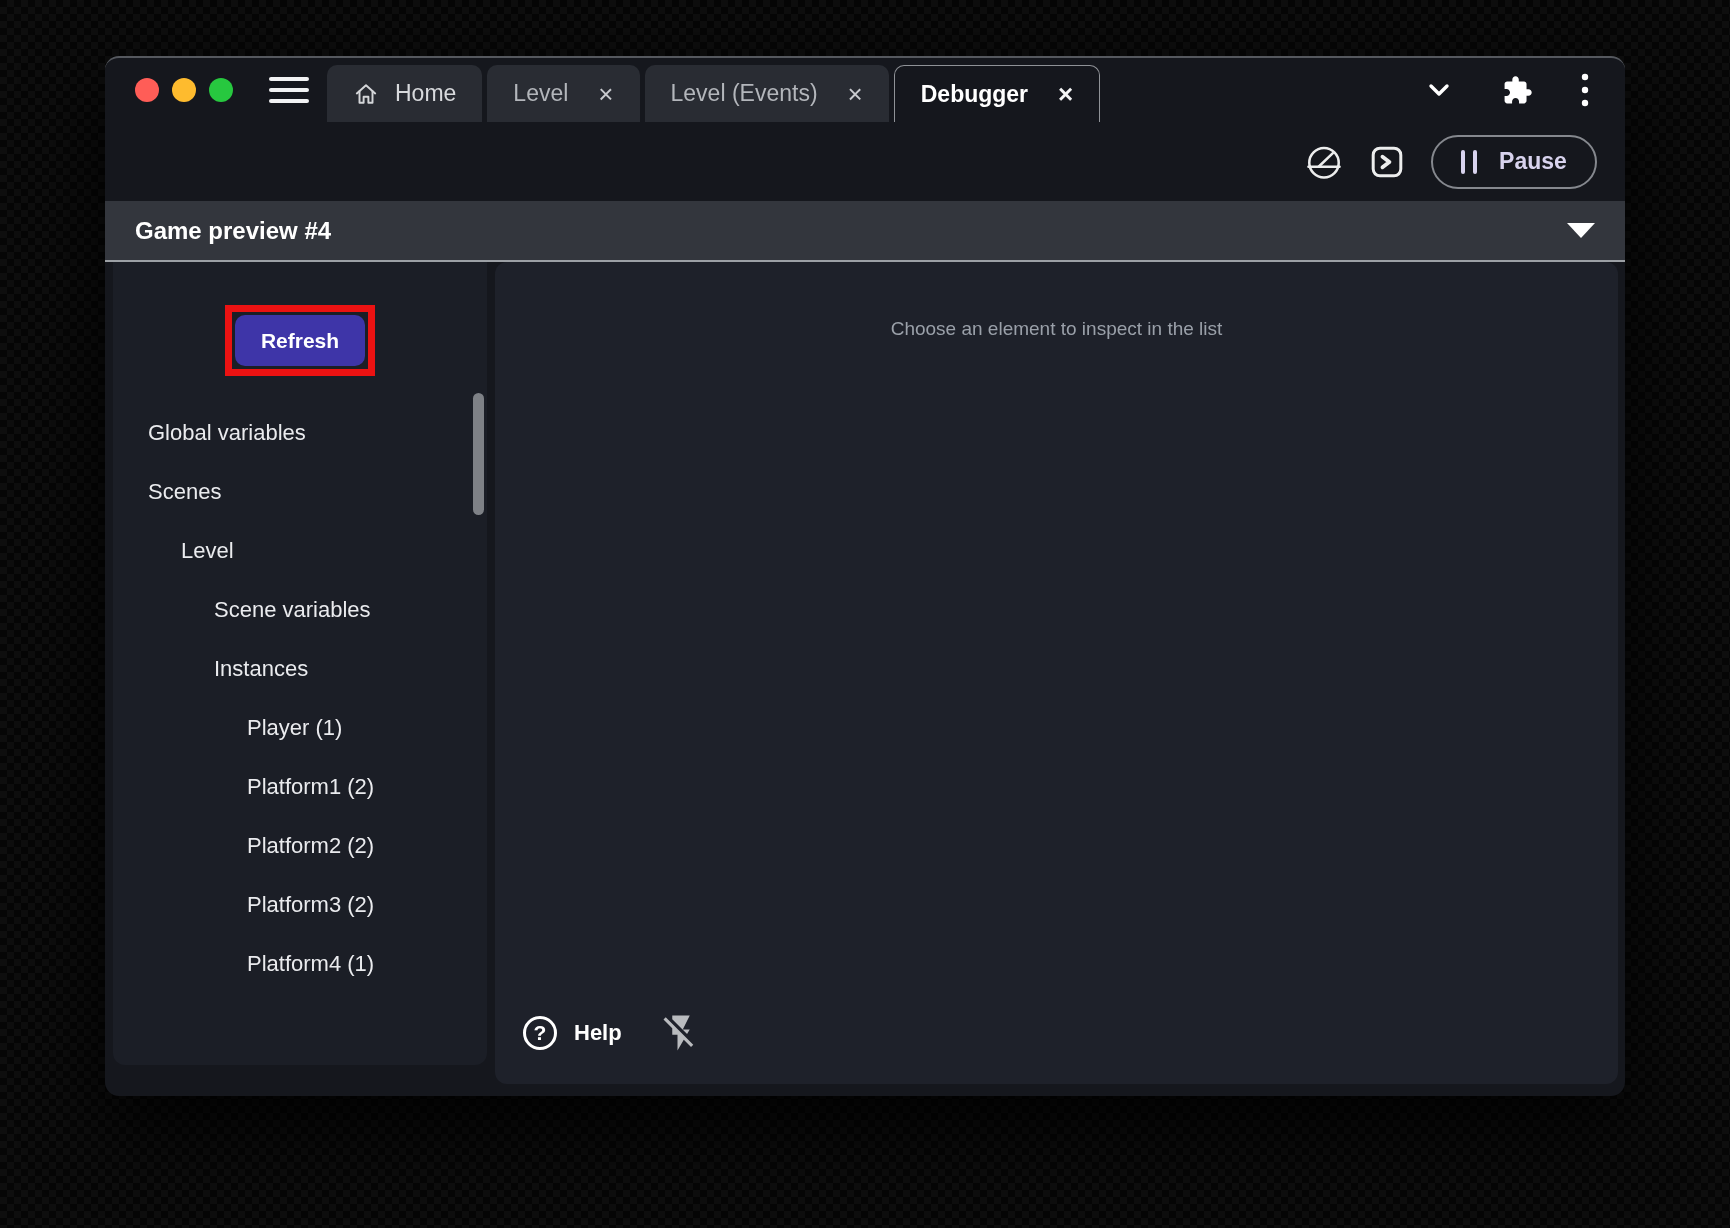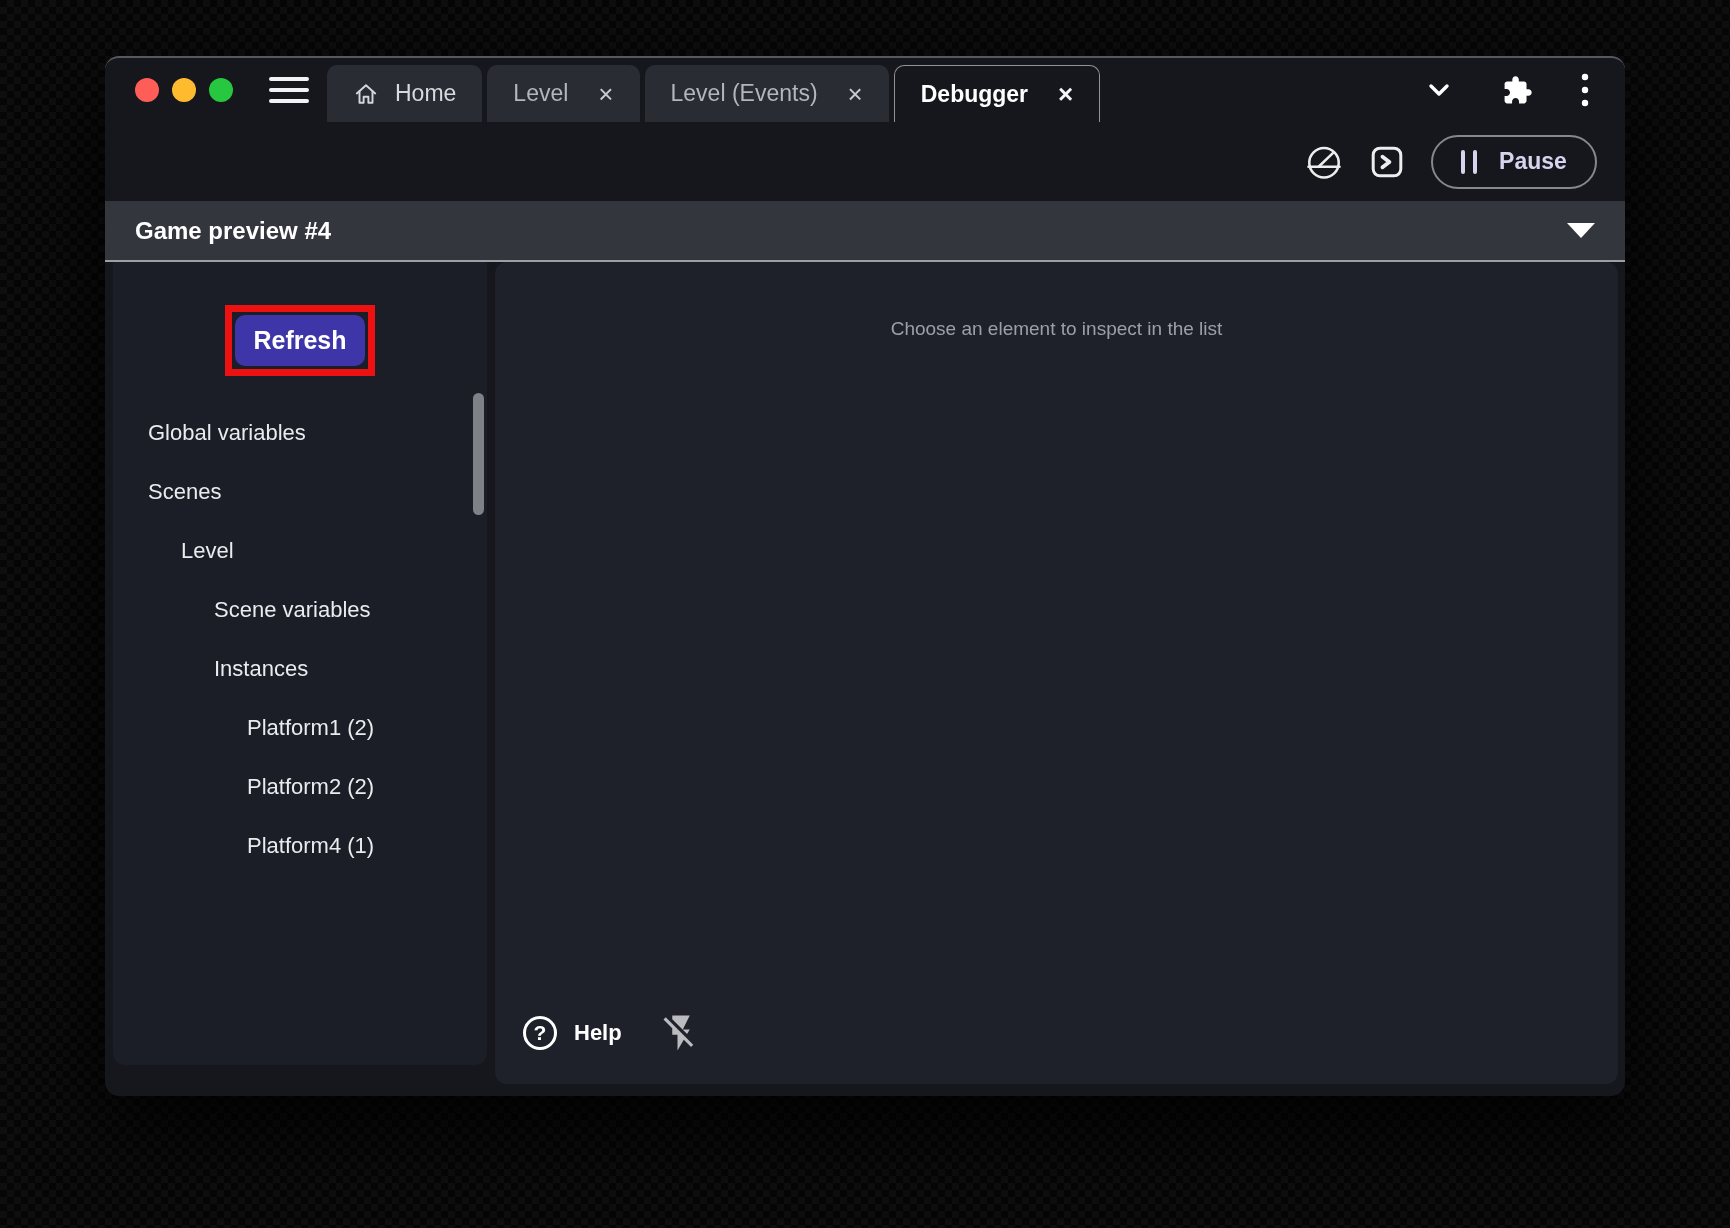--- a/index.html
+++ b/index.html
@@ -65,21 +65,21 @@
   .sidebar-header{
     height:58px; background:#2e3139; border-radius:10px 10px 0 0;
     display:flex; align-items:center; padding-left:20px; font-size:25px; color:#f4f5f6; flex:none;
   }
   .sidebar-body{ flex:1; background:#1b1e26; border-radius:0 0 12px 12px; position:relative; overflow:hidden; }
   .annotation-box{
     margin:43px auto 0; width:150px; border:7px solid var(--c-annotation_highlight,#ec1212); padding:3px;
   }
   .refresh-btn{
     display:block; width:100%; height:51px; background:var(--c-refresh_button,#3e35a8);
-    border:none; border-radius:10px; color:#ffffff; font-weight:700; font-size:25px; cursor:pointer;
+    border:none; border-radius:10px; color:#ffffff; font-weight:700; font-size:21px; cursor:pointer;
   }
   .side-list{ margin-top:27px; }
   .side-item{ height:59px; display:flex; align-items:center; font-size:22px; color:#eaebee; cursor:pointer; }
   .scroll-thumb{ position:absolute; right:3px; top:131px; width:11px; height:122px; background:#7e8186; border-radius:6px; cursor:grab; }
   .main{ flex:1; margin:0 7px 12px 8px; background:#1e212a; border-radius:12px; position:relative; min-width:0; }
   .hint{ position:absolute; top:56px; left:0; width:100%; text-align:center; font-size:19px; color:#9aa0a9; }
   .bottom-row{ position:absolute; left:28px; bottom:30px; display:flex; align-items:center; gap:38px; }
   .help-btn{ background:none; border:none; display:flex; align-items:center; gap:17px; cursor:pointer; }
   .help-circle{
     width:34px; height:34px; border:3px solid #ffffff; border-radius:50%;
@@ -196,24 +196,30 @@
             <div class="side-item" style="padding-left: 68px;">
     <span class="side-item-label">Level</span>
   </div>
             <div class="side-item" style="padding-left: 101px;">
     <span class="side-item-label">Scene variables</span>
   </div>
             <div class="side-item" style="padding-left: 101px;">
     <span class="side-item-label">Instances</span>
   </div>
             <div class="side-item" style="padding-left: 134px;">
+    <span class="side-item-label">Player (1)</span>
+  </div>
+            <div class="side-item" style="padding-left: 134px;">
     <span class="side-item-label">Platform1 (2)</span>
   </div>
             <div class="side-item" style="padding-left: 134px;">
     <span class="side-item-label">Platform2 (2)</span>
+  </div>
+            <div class="side-item" style="padding-left: 134px;">
+    <span class="side-item-label">Platform3 (2)</span>
   </div>
             <div class="side-item" style="padding-left: 134px;">
     <span class="side-item-label">Platform4 (1)</span>
   </div>
           </div>
         <div class="scroll-thumb"></div>
       </div>
     </aside>
 
     <main class="main">

